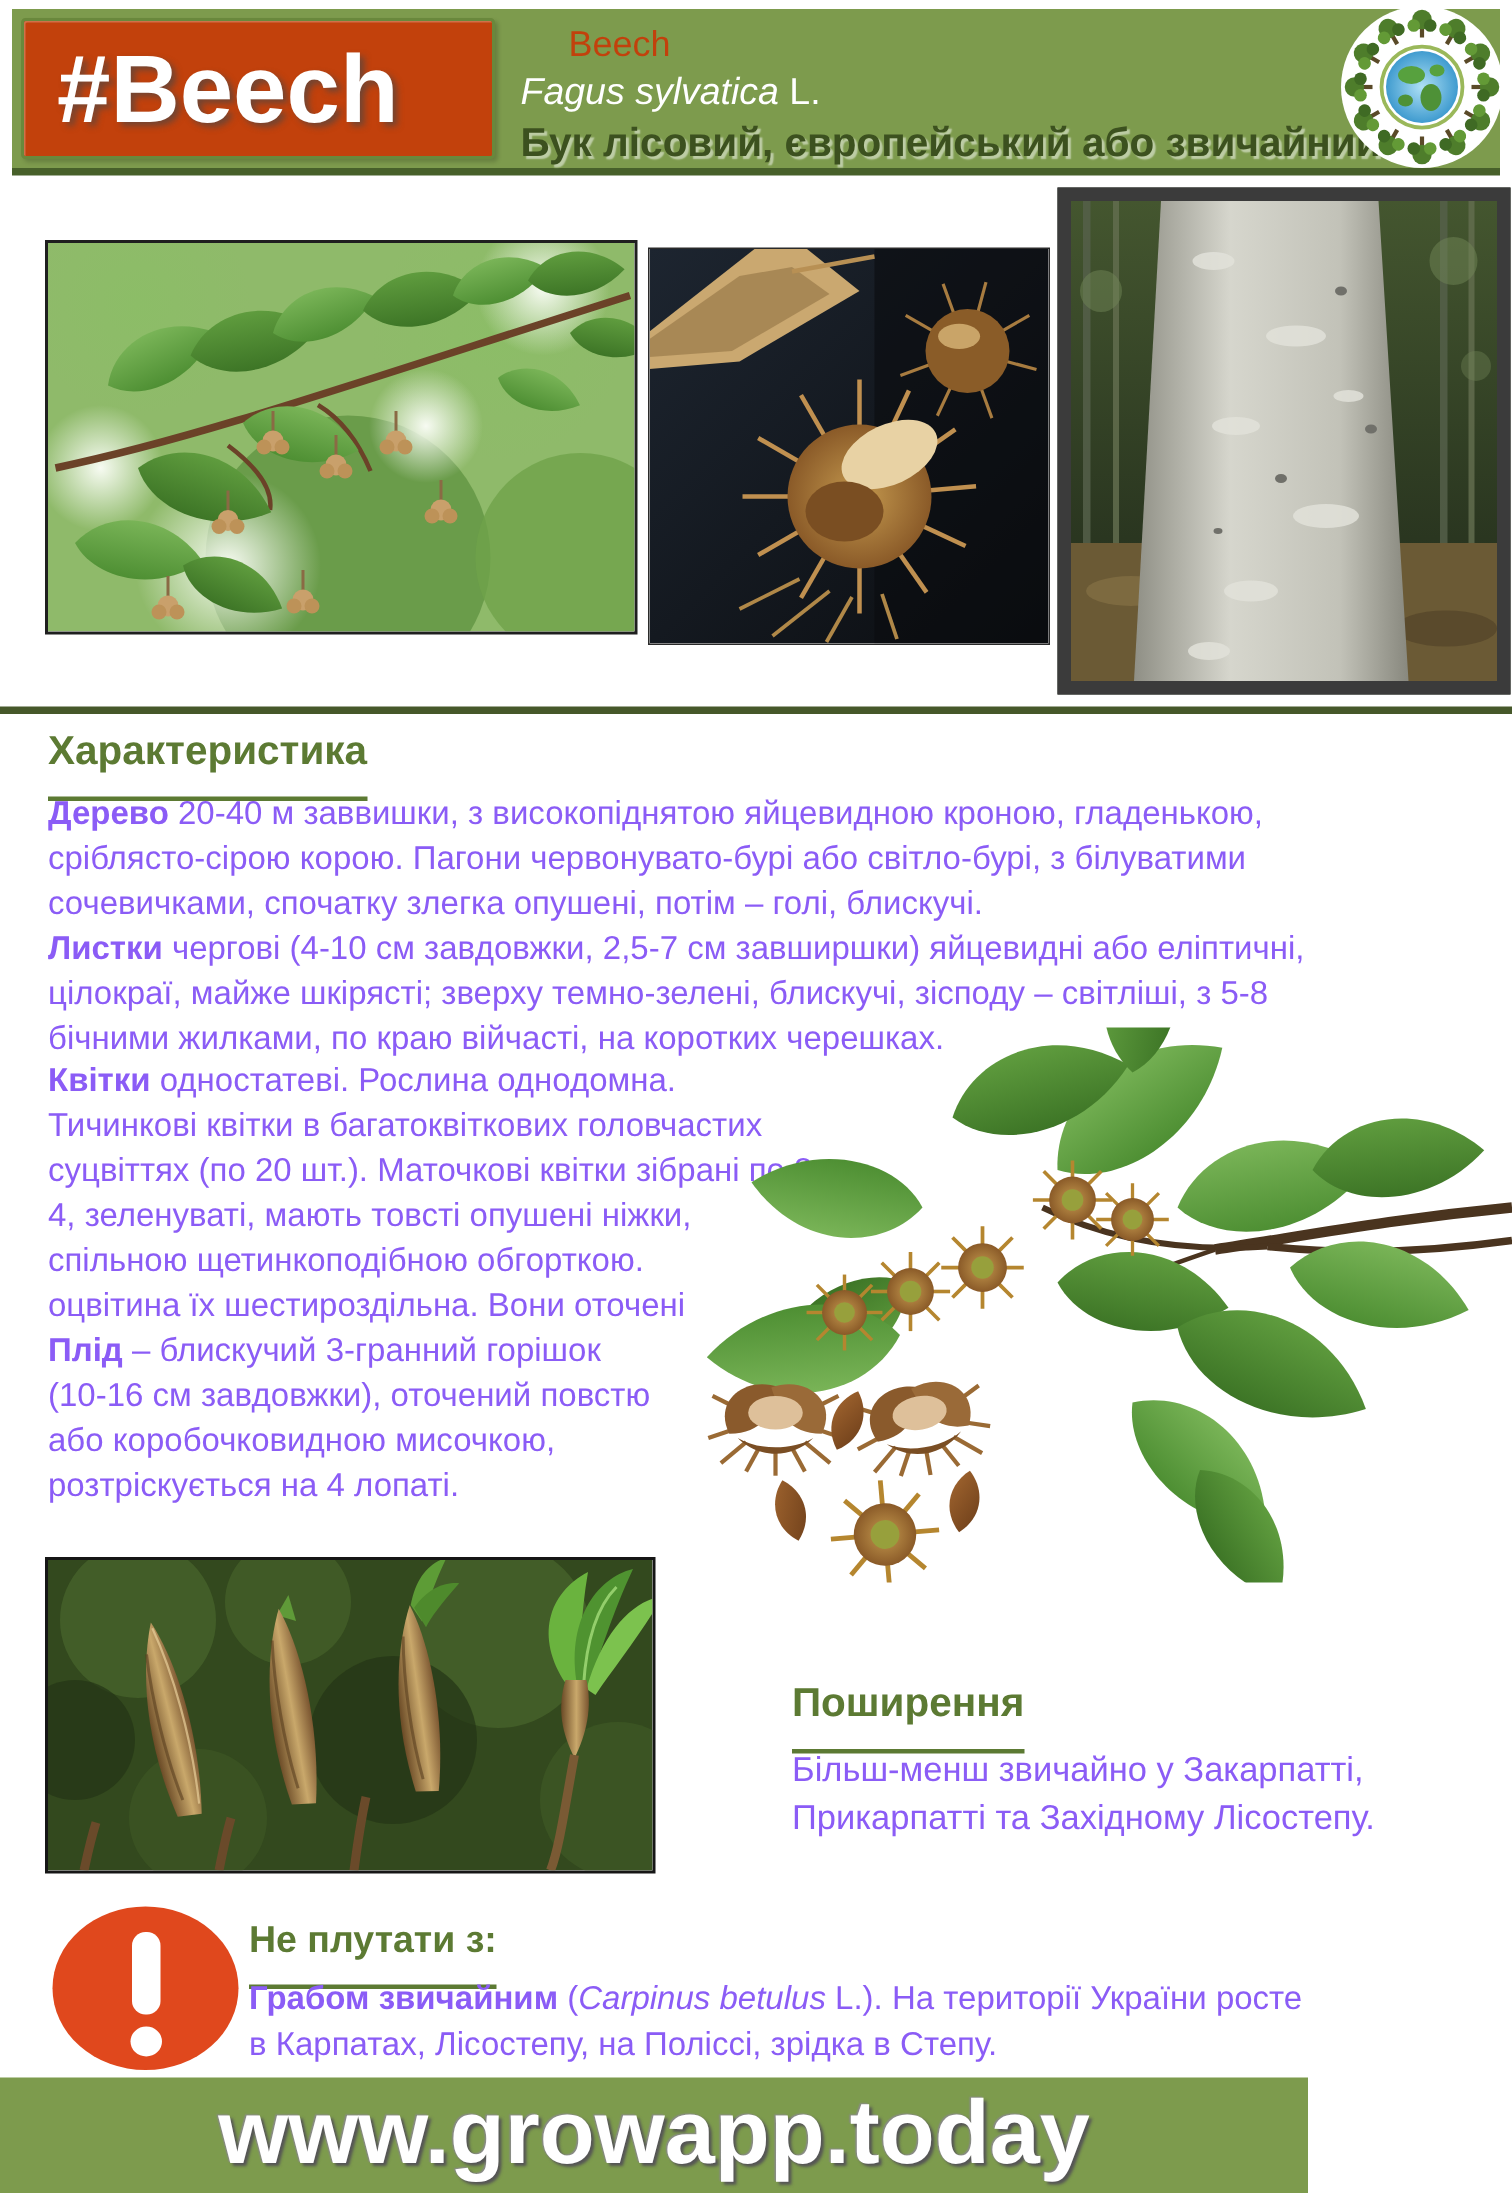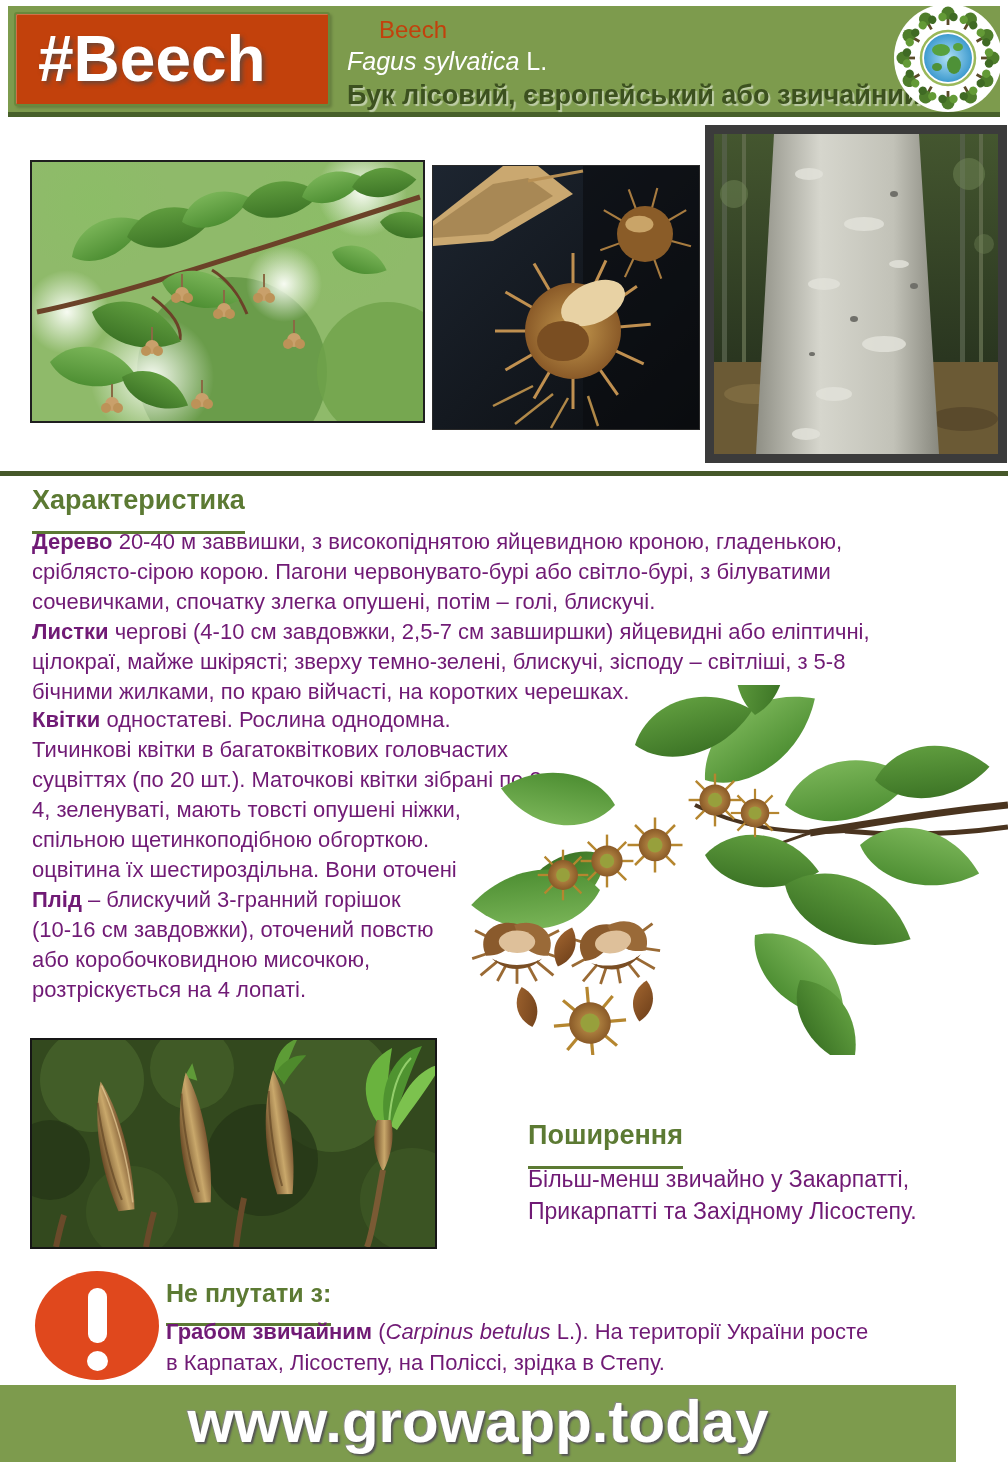--- a/index.html
+++ b/index.html
@@ -34,37 +34,37 @@
   .separator { left:0; top:471px; width:1008px; height:5px; background:#46582a; }
 
   
   .sec-title { position:absolute; display:inline-block; font-weight:bold; color:#5c7a33;
                font-size:27px; border-bottom:3px solid #5c7a33; padding-bottom:15px; }
   .char-title { left:32px; top:485px; }
   .dist-title { left:528px; top:1120px; }
   .warn-title { left:166px; top:1279px; font-size:25px; }
 
   .textblock { position:absolute; }
-  .ln { font-size:22px; color:#701a75; line-height:30px; height:30px; white-space:nowrap; }
+  .ln { font-size:22px; color:#8b5cf6; line-height:30px; height:30px; white-space:nowrap; }
   .ln b { font-weight:bold; }
   .char-a { left:32px; top:527px; }
   .char-b { left:32px; top:705px; }
   .dist-text  { left:528px; top:1163px; }
   .dist-text .ln { font-size:23px; line-height:32px; height:32px; }
   .warn-text  { left:166px; top:1316px; }
   .warn-text .ln { line-height:31px; height:31px; }
   .warn-text i { font-style:italic; }
 
   
   .warn-icon { left:35px; top:1271px; width:124px; height:109px; background:#e0481d; border-radius:50%; }
   .warn-bar  { left:88px; top:1288px; width:19px; height:55px; background:#fff; border-radius:9px; }
   .warn-dot  { left:87px; top:1351px; width:21px; height:20px; background:#fff; border-radius:50%; }
 
   
-  .footer { left:0; top:1385px; width:956px; height:77px; background:#7d9b4d; }
+  .footer { left:0; top:1385px; width:872px; height:77px; background:#7d9b4d; }
   .footer-url { width:100%; text-align:center; font-size:60px; font-weight:bold; color:#fff;
                 line-height:74px; text-shadow:2px 2px 2px #555, -1px -1px 1px #8a8a8a; }
 </style>
 </head>
 <body>
 
 <div class="page">
 
   <svg width="0" height="0" style="position:absolute" aria-hidden="true">
     <defs>

